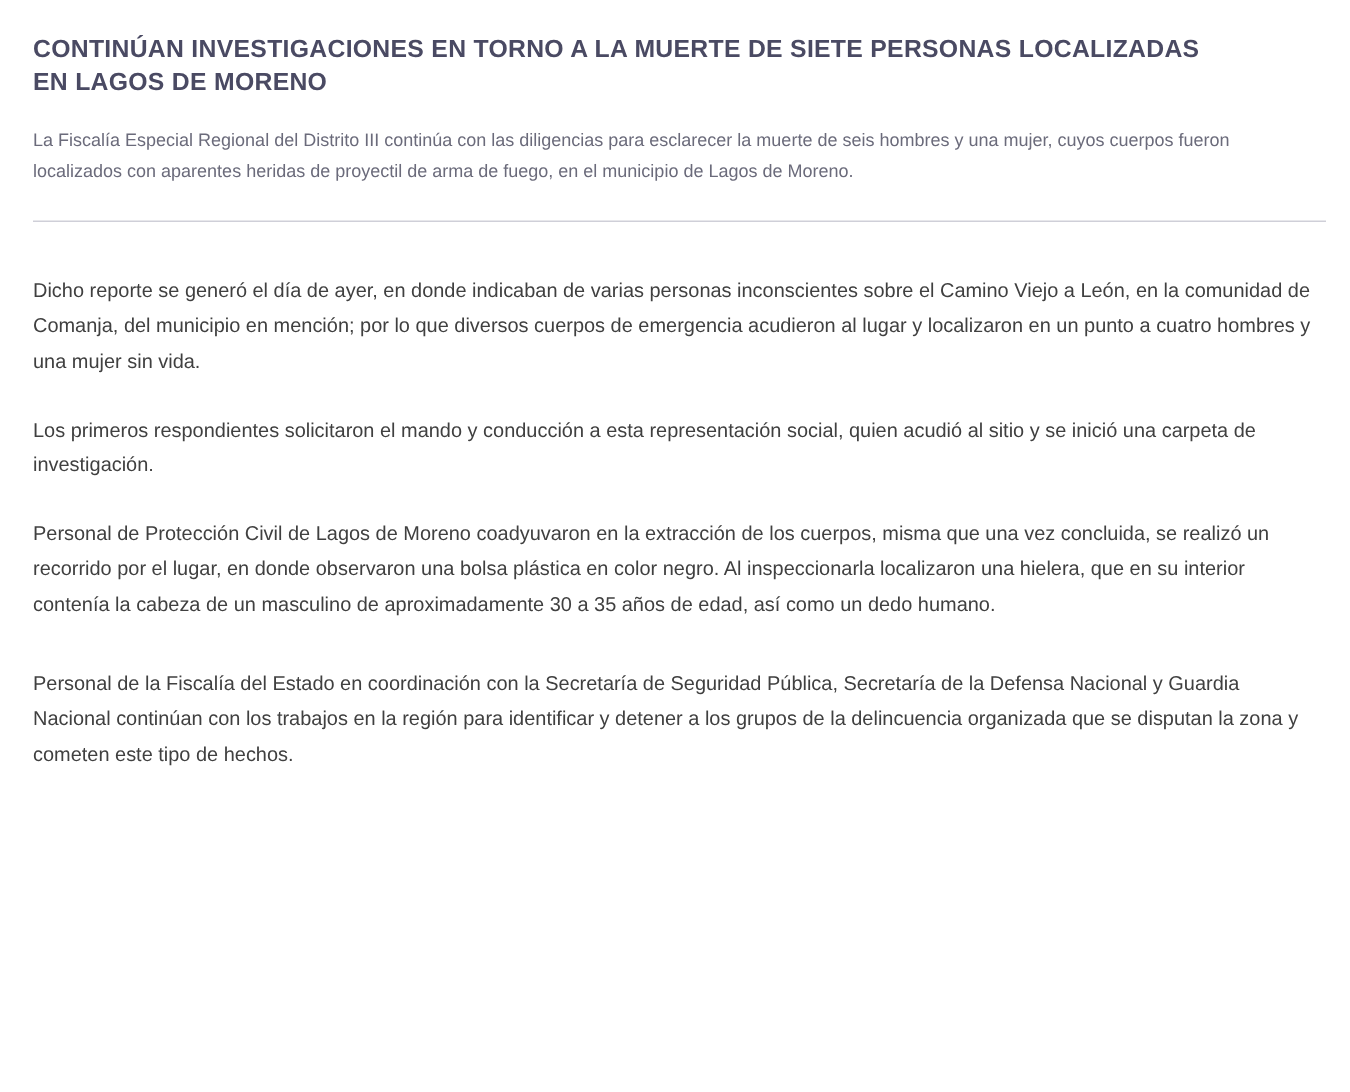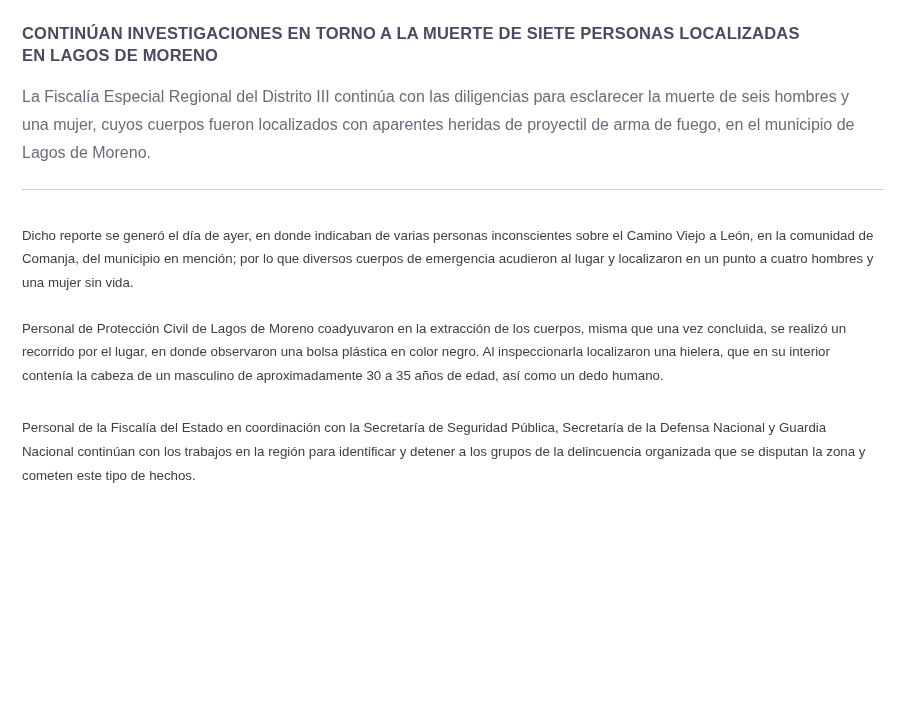--- a/index.html
+++ b/index.html
@@ -34,21 +34,21 @@
     font-size: 16.5px;
     line-height: 1.35;
     font-weight: bold;
     color: #4a4a63;
     letter-spacing: 0.2px;
     text-transform: uppercase;
     max-width: 790px;
   }
   p.lead {
     margin: 0 0 0 0;
-    font-size: 16px;
+    font-size: 12px;
     line-height: 1.75;
     color: #6b6b7b;
     max-width: 862px;
   }
   .divider {
     margin: 22px 0 34px 0;
     border: 0;
     border-top: 1px solid #cfcfd8;
     width: 862px;
   }
@@ -71,17 +71,18 @@
   <div class="left-rule"></div>
 
   <h1 class="article-title">CONTINÚAN INVESTIGACIONES EN TORNO A LA MUERTE DE SIETE PERSONAS LOCALIZADAS EN LAGOS DE MORENO</h1>
 
   <p class="lead">La Fiscalía Especial Regional del Distrito III continúa con las diligencias para esclarecer la muerte de seis hombres y una mujer, cuyos cuerpos fueron localizados con aparentes heridas de proyectil de arma de fuego, en el municipio de Lagos de Moreno.</p>
 
   <hr class="divider">
 
   <div>
     <p class="body-para">Dicho reporte se generó el día de ayer, en donde indicaban de varias personas inconscientes sobre el Camino Viejo a León, en la comunidad de Comanja, del municipio en mención; por lo que diversos cuerpos de emergencia acudieron al lugar y localizaron en un punto a cuatro hombres y una mujer sin vida.</p>
+    <p class="body-para">Los primeros respondientes solicitaron el mando y conducción a esta representación social, quien acudió al sitio y se inició una carpeta de investigación.</p>
     <p class="body-para">Personal de Protección Civil de Lagos de Moreno coadyuvaron en la extracción de los cuerpos, misma que una vez concluida, se realizó un recorrido por el lugar, en donde observaron una bolsa plástica en color negro. Al inspeccionarla localizaron una hielera, que en su interior contenía la cabeza de un masculino de aproximadamente 30 a 35 años de edad, así como un dedo humano.</p>
     <p class="body-para">Personal de la Fiscalía del Estado en coordinación con la Secretaría de Seguridad Pública, Secretaría de la Defensa Nacional y Guardia Nacional continúan con los trabajos en la región para identificar y detener a los grupos de la delincuencia organizada que se disputan la zona y cometen este tipo de hechos.</p>
 
   </div>
 </div>
 
 </body></html>

